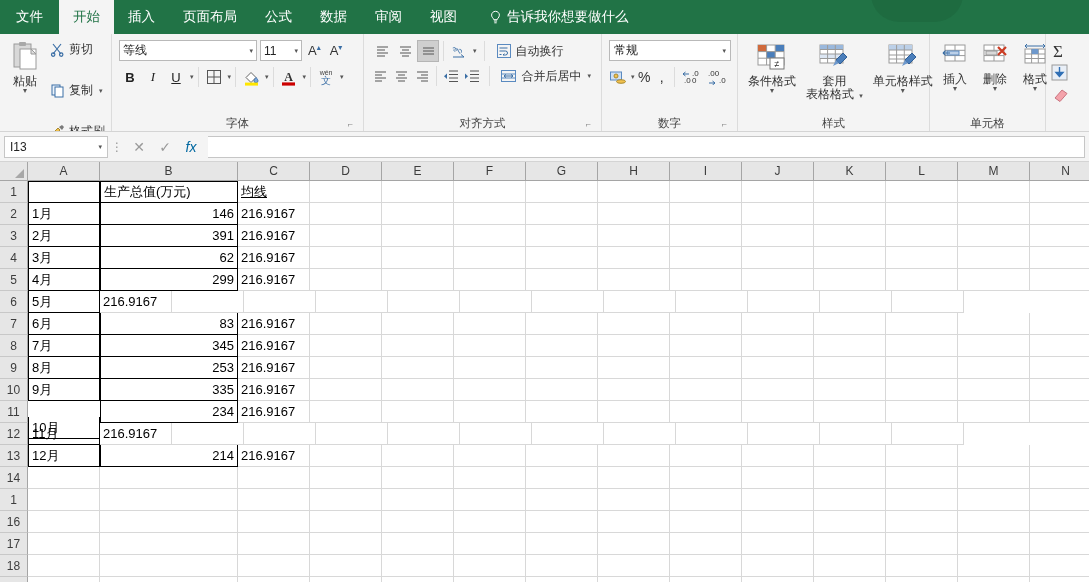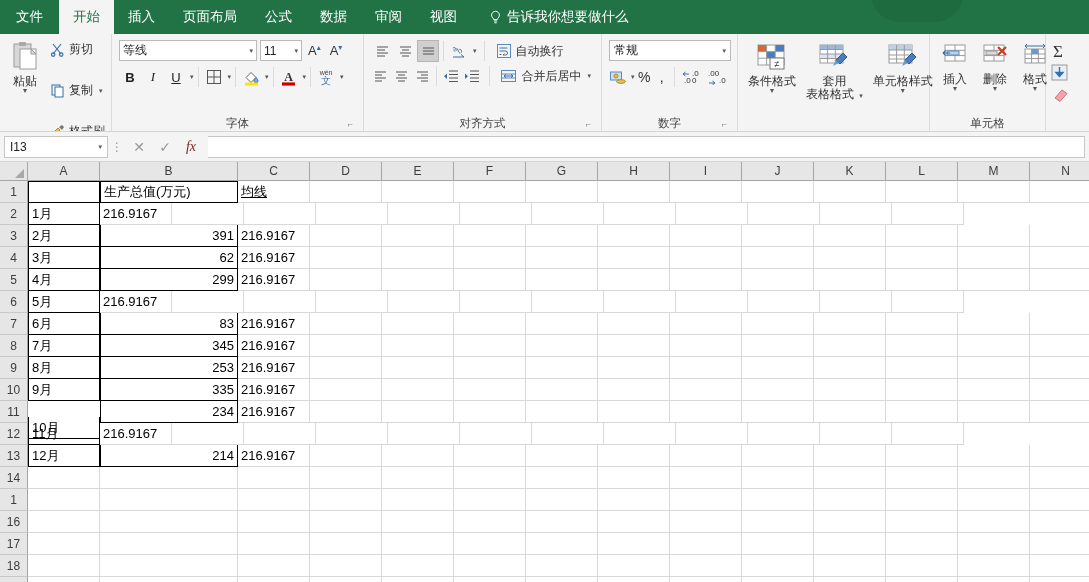--- a/index.html
+++ b/index.html
@@ -170,21 +170,21 @@
     display: flex; align-items: center; padding: 0 5px;
     font-size: 12px; color: #222;
   }
   .namebox .v { flex: 1; }
   .dots { width: 18px; text-align: center; color: #999; font-size: 12px; }
   .fbtns { display: flex; align-items: center; gap: 0px; }
   .fbtn {
     width: 26px; height: 22px; display: flex; align-items: center;
     justify-content: center; font-size: 14px; color: #999; cursor: pointer;
   }
-  .fx { font-style: italic; font-family: Liberation Serif, serif; color: #7f1d1d; }
+  .fx { font-style: italic; font-family: Liberation Sans, sans-serif; color: #0369a1; }
   .finput {
     flex: 1; height: 22px; background: #fff; border: 1px solid #c6c6c6;
     border-left: none; margin-left: 4px; font-size: 12px;
     display: flex; align-items: center; padding: 0 5px; color: #222;
   }
 
   
   .grid { position: relative; width: 1089px; height: 100%; background:#fff; }
   .colhdr { display: flex; height: 19px; }
   .corner {
@@ -555,20 +555,23 @@
             <rect x="3" y="2" width="23" height="18" fill="#ffffff" stroke="#9a9a9a"></rect>
             <rect x="3" y="2" width="23" height="5" fill="#bcd0e8"></rect>
             <path d="M10.6 2v18M18.3 2v18M3 7h23M3 12h23M3 16h23" stroke="#9a9a9a"></path>
             <path d="M19 17l7-7 4 4-7 7z" fill="#4a7ebb" stroke="#2f5e96"></path>
             <path d="M16 23l3-6 3 3z" fill="#6d98cc"></path>
           </svg>
         </span>
         <span class="cap">单元格样式</span>
         <span class="caret-b">▾</span>
       </div>
+    </div>
+    <div class="group-label">
+      <span>样式</span>
     </div>
   </div>
 
   <div class="group g-cells">
     <div class="group-body" style="justify-content:space-around;padding-top:4px;">
       <div class="btn-big">
         <span>
           <svg width="30" height="28" viewBox="0 0 30 28">
             <rect x="5" y="2" width="20" height="16" fill="#ffffff" stroke="#9a9a9a"></rect>
             <path d="M15 2v16M5 7.3h20M5 12.6h20" stroke="#9a9a9a"></path>
@@ -704,20 +707,21 @@
           <div class="cell" style="width: 72px; min-width: 72px;"></div>
           <div class="cell" style="width: 72px; min-width: 72px;"></div>
           <div class="cell" style="width: 72px; min-width: 72px;"></div>
           <div class="cell" style="width: 72px; min-width: 72px;"></div>
           <div class="cell" style="width: 72px; min-width: 72px;"></div>
           <div class="cell" style="width: 72px; min-width: 72px;"></div>
           <div class="cell" style="width: 72px; min-width: 72px;"></div>
         </div>
         <div class="row">
           <div class="cell bx" style="width: 72px; min-width: 72px;">1月</div>
+          <div class="cell r bx" style="width: 138px; min-width: 138px;">146</div>
           <div class="cell" style="width: 72px; min-width: 72px;">216.9167</div>
           <div class="cell" style="width: 72px; min-width: 72px;"></div>
           <div class="cell" style="width: 72px; min-width: 72px;"></div>
           <div class="cell" style="width: 72px; min-width: 72px;"></div>
           <div class="cell" style="width: 72px; min-width: 72px;"></div>
           <div class="cell" style="width: 72px; min-width: 72px;"></div>
           <div class="cell" style="width: 72px; min-width: 72px;"></div>
           <div class="cell" style="width: 72px; min-width: 72px;"></div>
           <div class="cell" style="width: 72px; min-width: 72px;"></div>
           <div class="cell" style="width: 72px; min-width: 72px;"></div>

